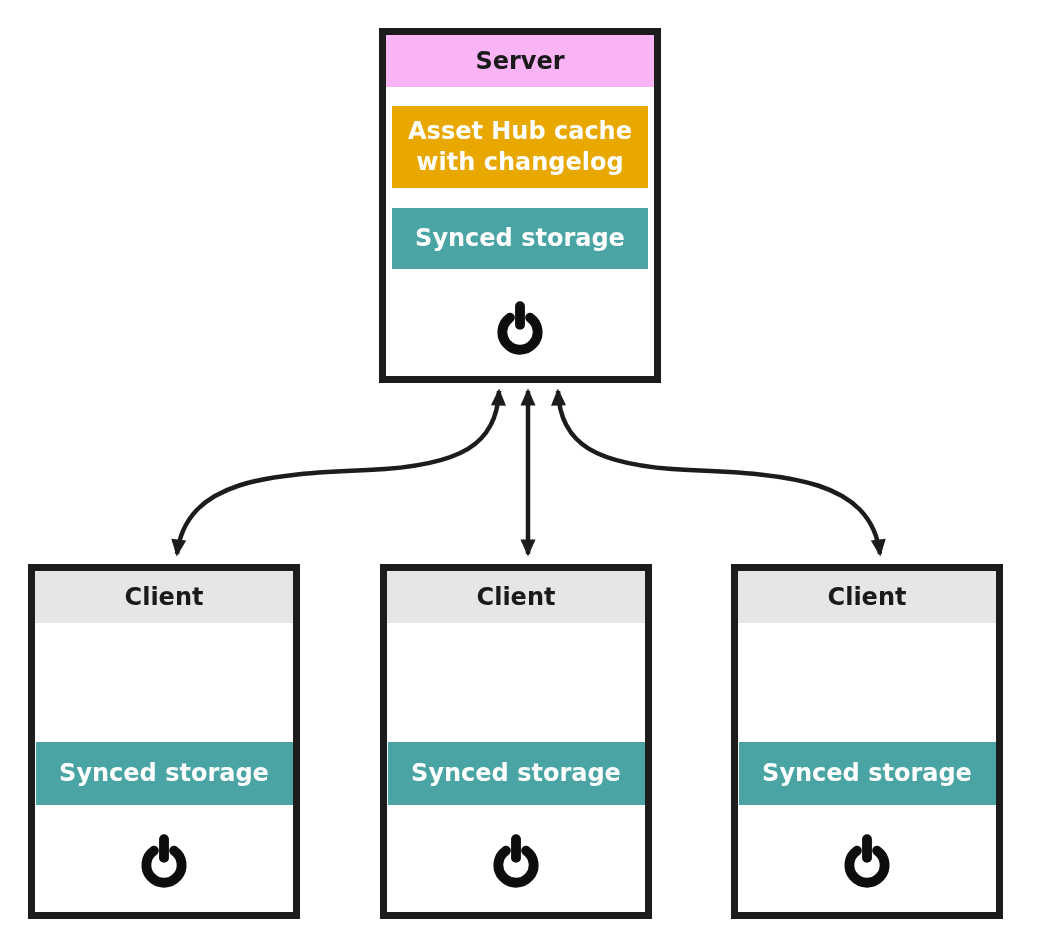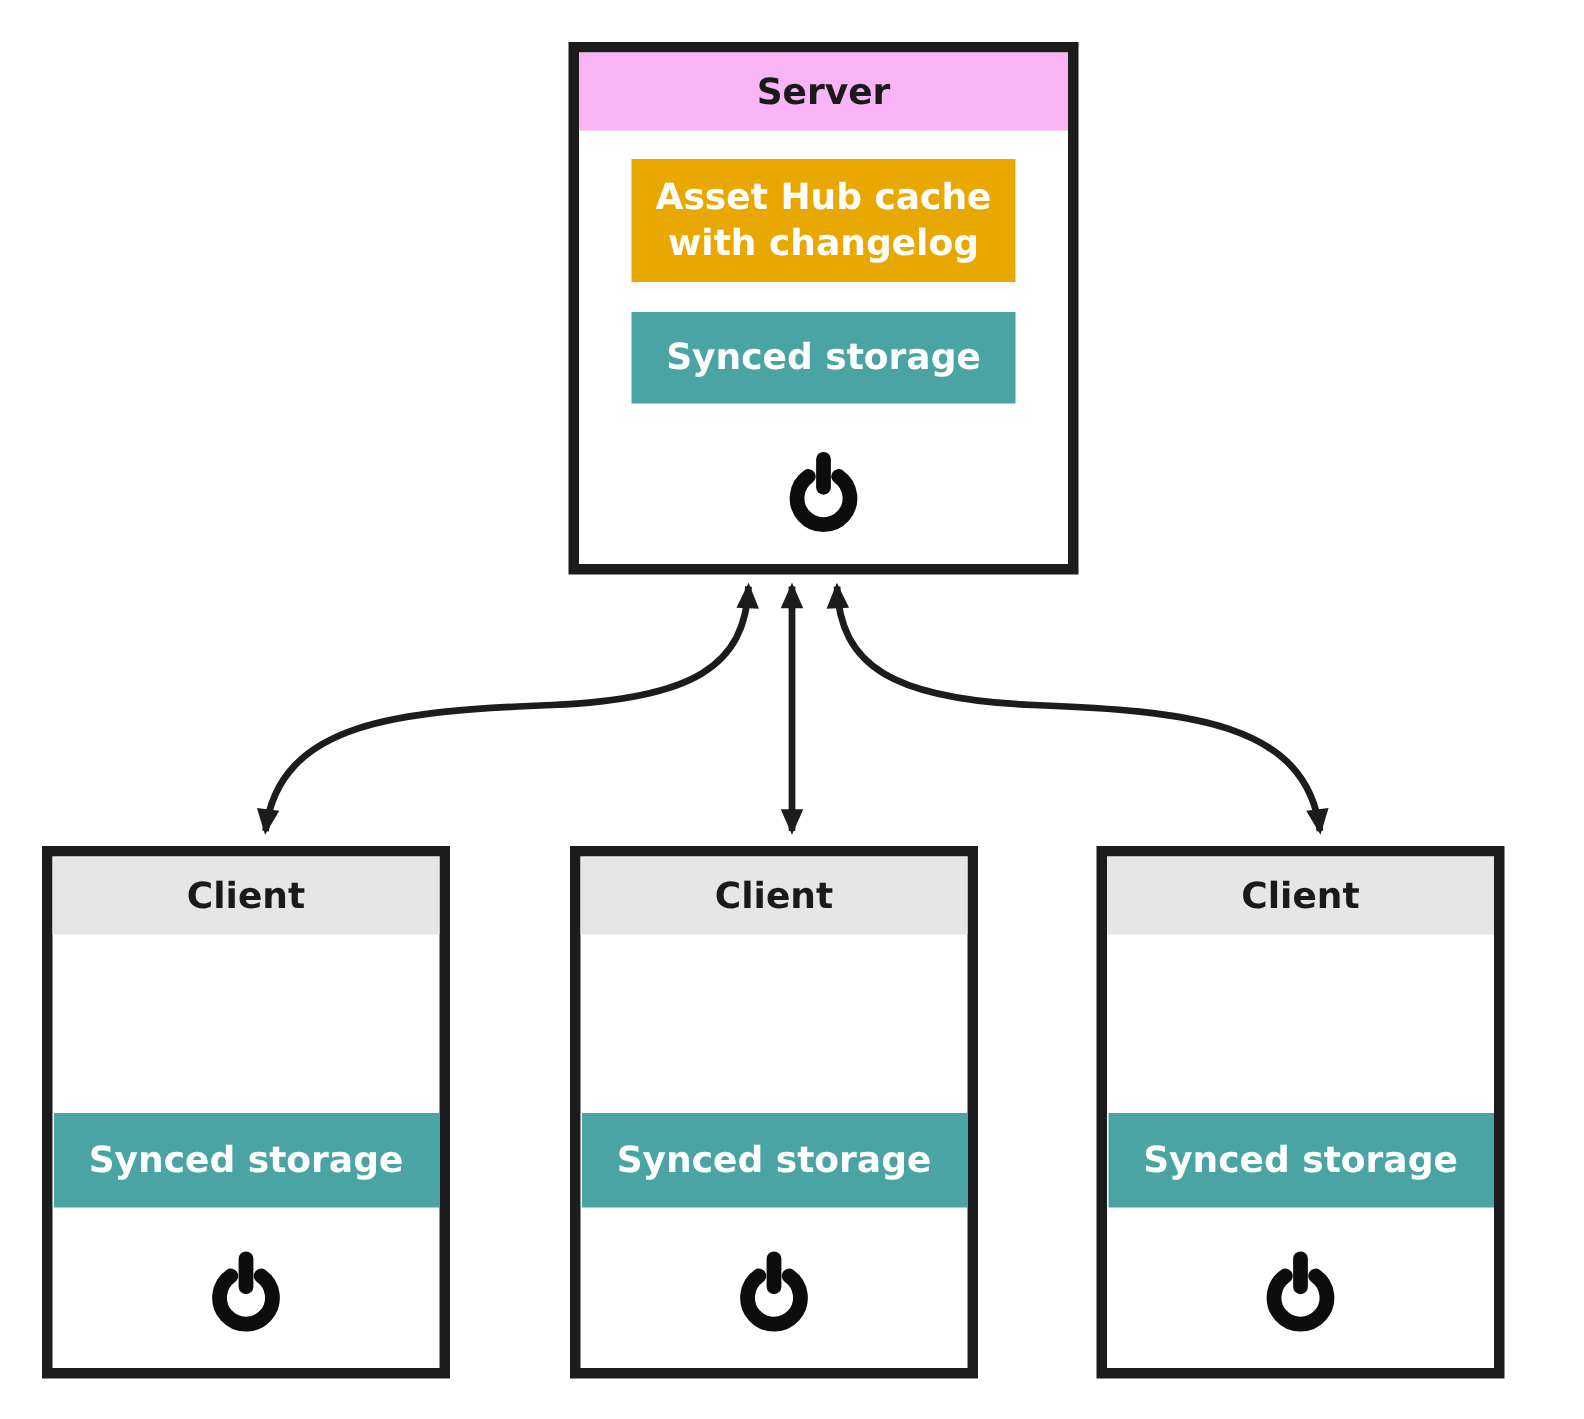--- a/index.html
+++ b/index.html
@@ -26,21 +26,21 @@
     position: absolute;
     box-sizing: border-box;
     border: 7px solid #1c1c1c;
     background: #ffffff;
     display: flex;
     flex-direction: column;
     align-items: center;
   }
   .node.server {
     left: 379px; top: 28px;
-    width: 340px; height: 355px;
+    width: 282px; height: 355px;
   }
   .node.client {
     top: 564px;
     width: 272px; height: 355px;
   }
   .node.client-1 { left: 28px; }
   .node.client-2 { left: 380px; }
   .node.client-3 { left: 731px; }
   .node-header {
     width: 100%;

